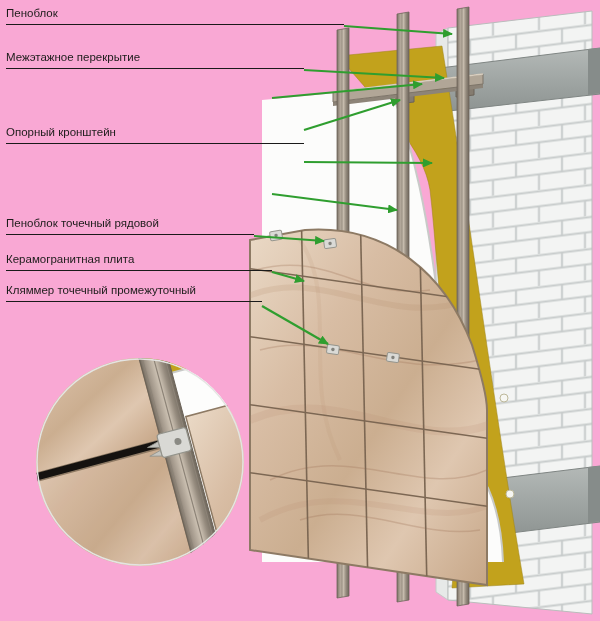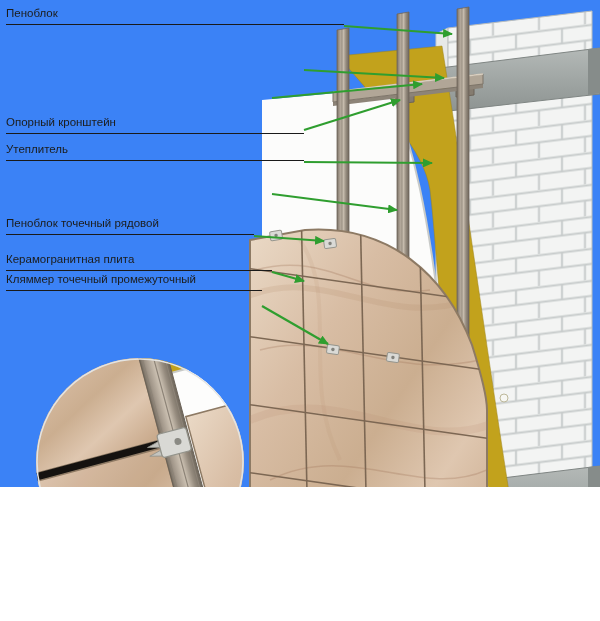--- a/index.html
+++ b/index.html
@@ -1,16 +1,16 @@
 <!DOCTYPE html>
 <html><head>
 <meta charset="utf-8">
 <style>
   html,body{margin:0;padding:0;background:#ffffff;}
-  .stage{position:relative;width:600px;height:487px;background:#3b82f6;overflow:hidden;
+  .stage{position:relative;width:600px;height:621px;background:#f9a8d4;overflow:hidden;
          font-family:"Liberation Sans", sans-serif;}
   .stage svg{position:absolute;left:0;top:0;}
   .label{position:absolute;left:6px;border-bottom:1px solid #1a1a1a;padding-bottom:4px;
          font-size:11.5px;line-height:1.1;color:#1c1c1a;white-space:nowrap;}
 </style>
 </head>
 <body>
 
 <div class="stage">
 
@@ -185,19 +185,19 @@
     <path d="M304,130 L400,100" marker-end="url(#arr)"></path>
     <path d="M304,162 L432,163" marker-end="url(#arr)"></path>
     <path d="M272,194 L397,210" marker-end="url(#arr)"></path>
     <path d="M254,236 L324,241" marker-end="url(#arr)"></path>
     <path d="M272,272 L304,281" marker-end="url(#arr)"></path>
     <path d="M262,306 L328,344" marker-end="url(#arr)"></path>
   </g>
 </svg>
 
 <div class="label" style="top:7px;width:338px"><span>Пеноблок</span></div>
-<div class="label" style="top:116px;width:298px"><span>Опорный кронштейн</span></div>
-<div class="label" style="top:143px;width:298px"><span>Утеплитель</span></div>
+<div class="label" style="top:51px;width:298px"><span>Межэтажное перекрытие</span></div>
+<div class="label" style="top:126px;width:298px"><span>Опорный кронштейн</span></div>
 <div class="label" style="top:217px;width:248px"><span>Пеноблок точечный рядовой</span></div>
 <div class="label" style="top:253px;width:266px"><span>Керамогранитная плита</span></div>
-<div class="label" style="top:273px;width:256px"><span>Кляммер точечный промежуточный</span></div>
+<div class="label" style="top:284px;width:256px"><span>Кляммер точечный промежуточный</span></div>
 
 </div>
 
 </body></html>

